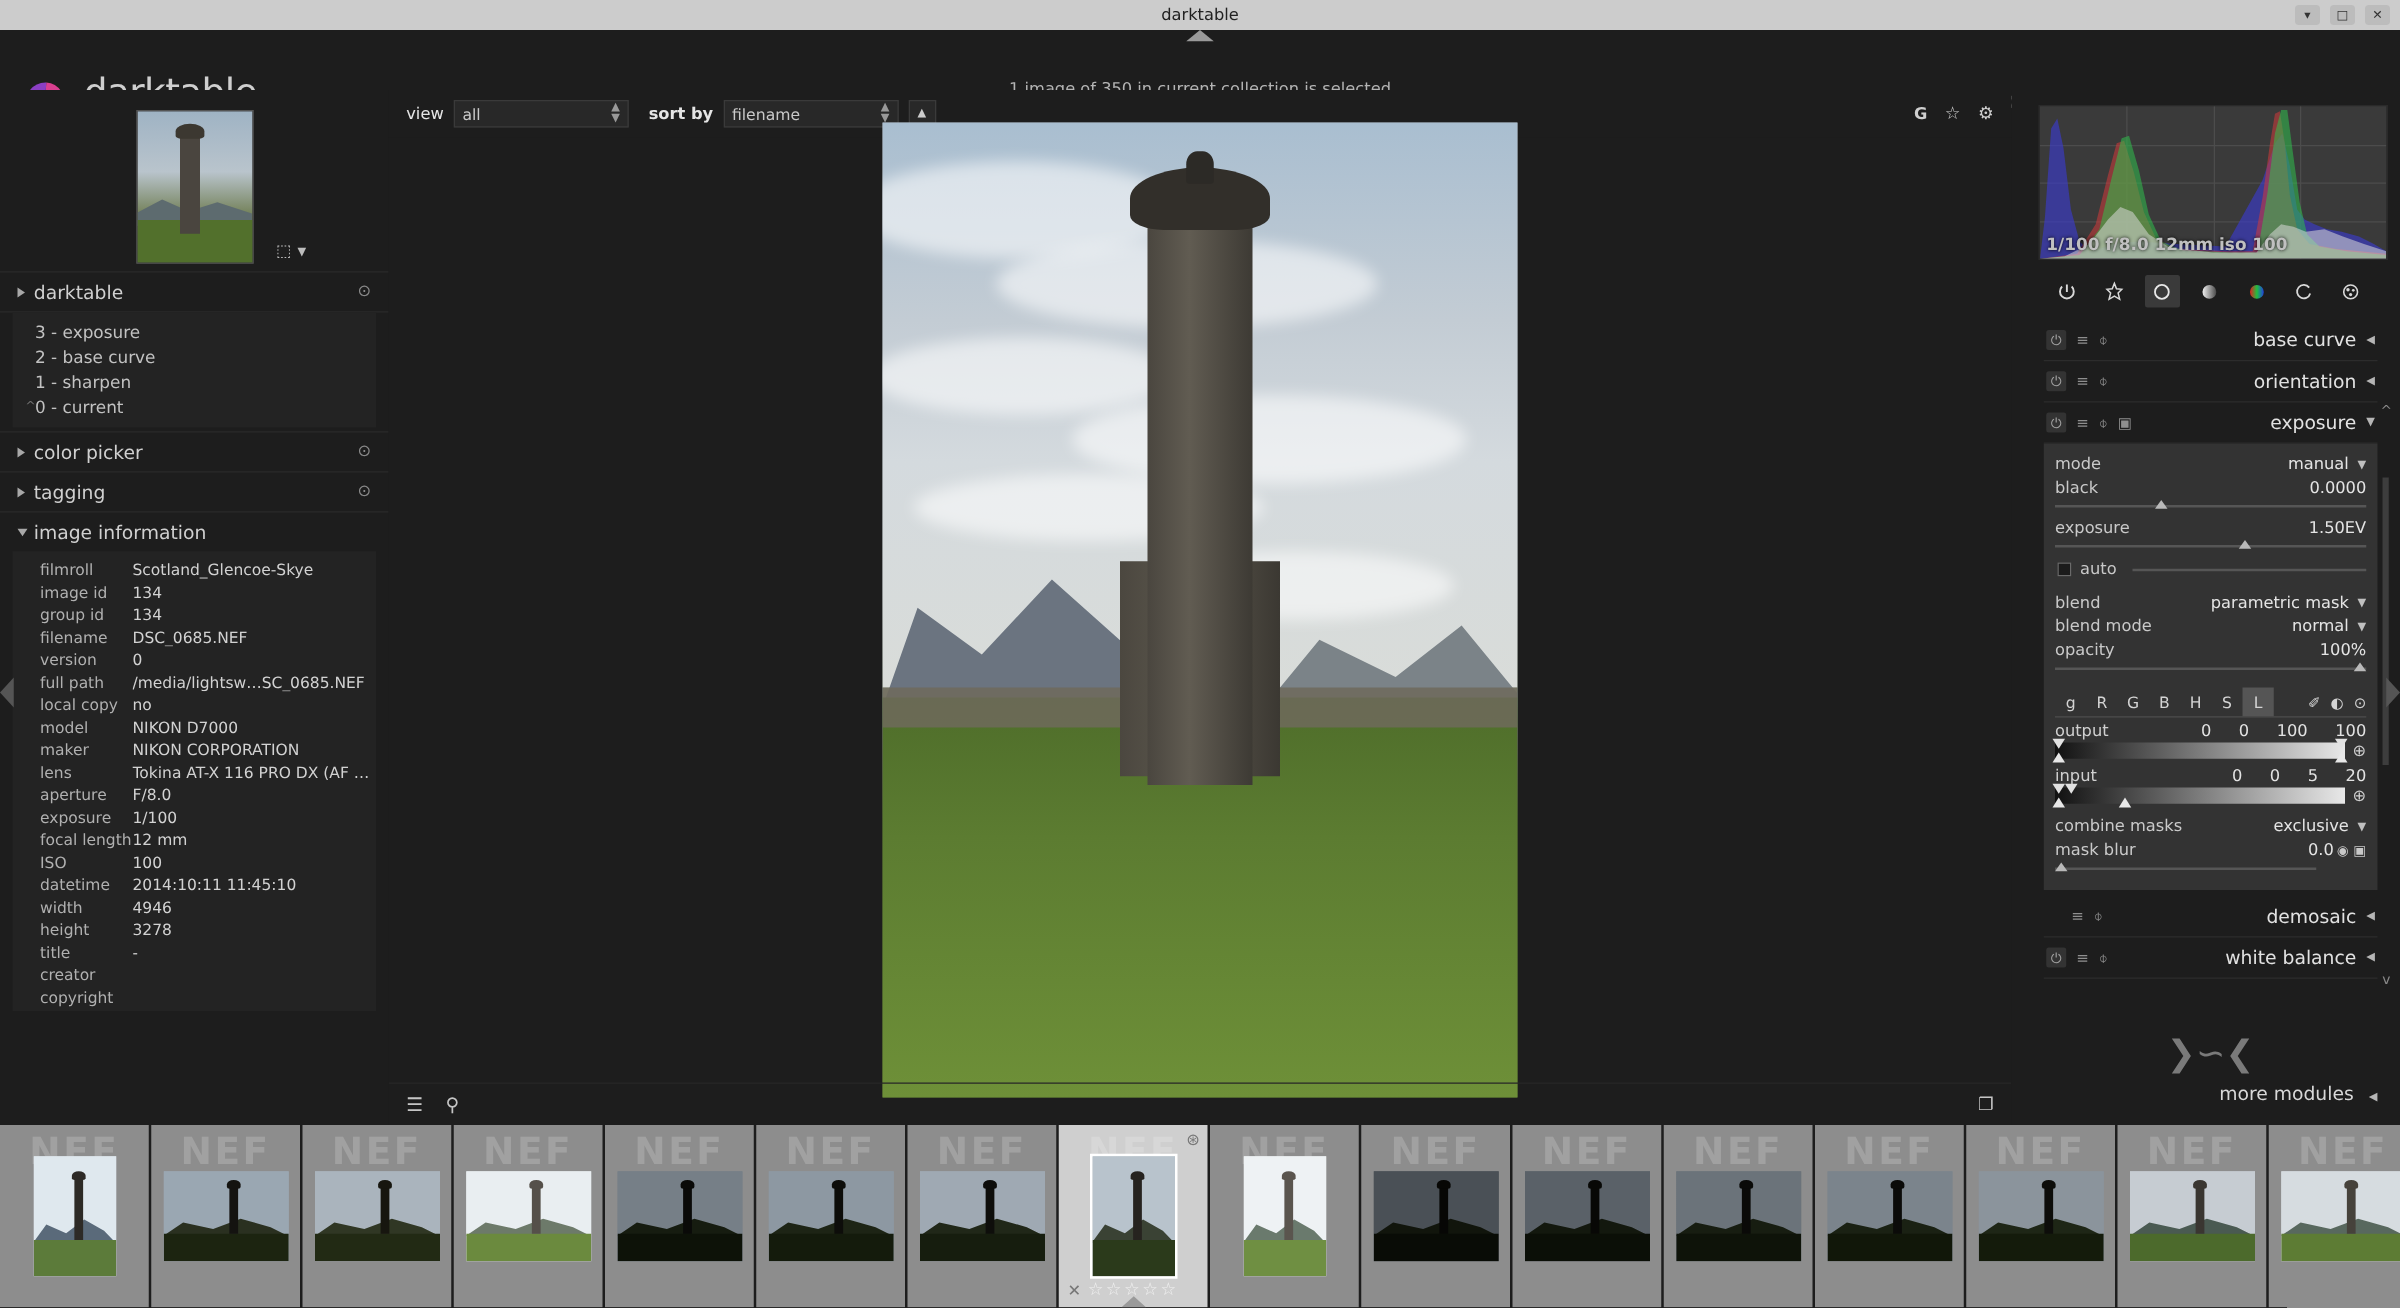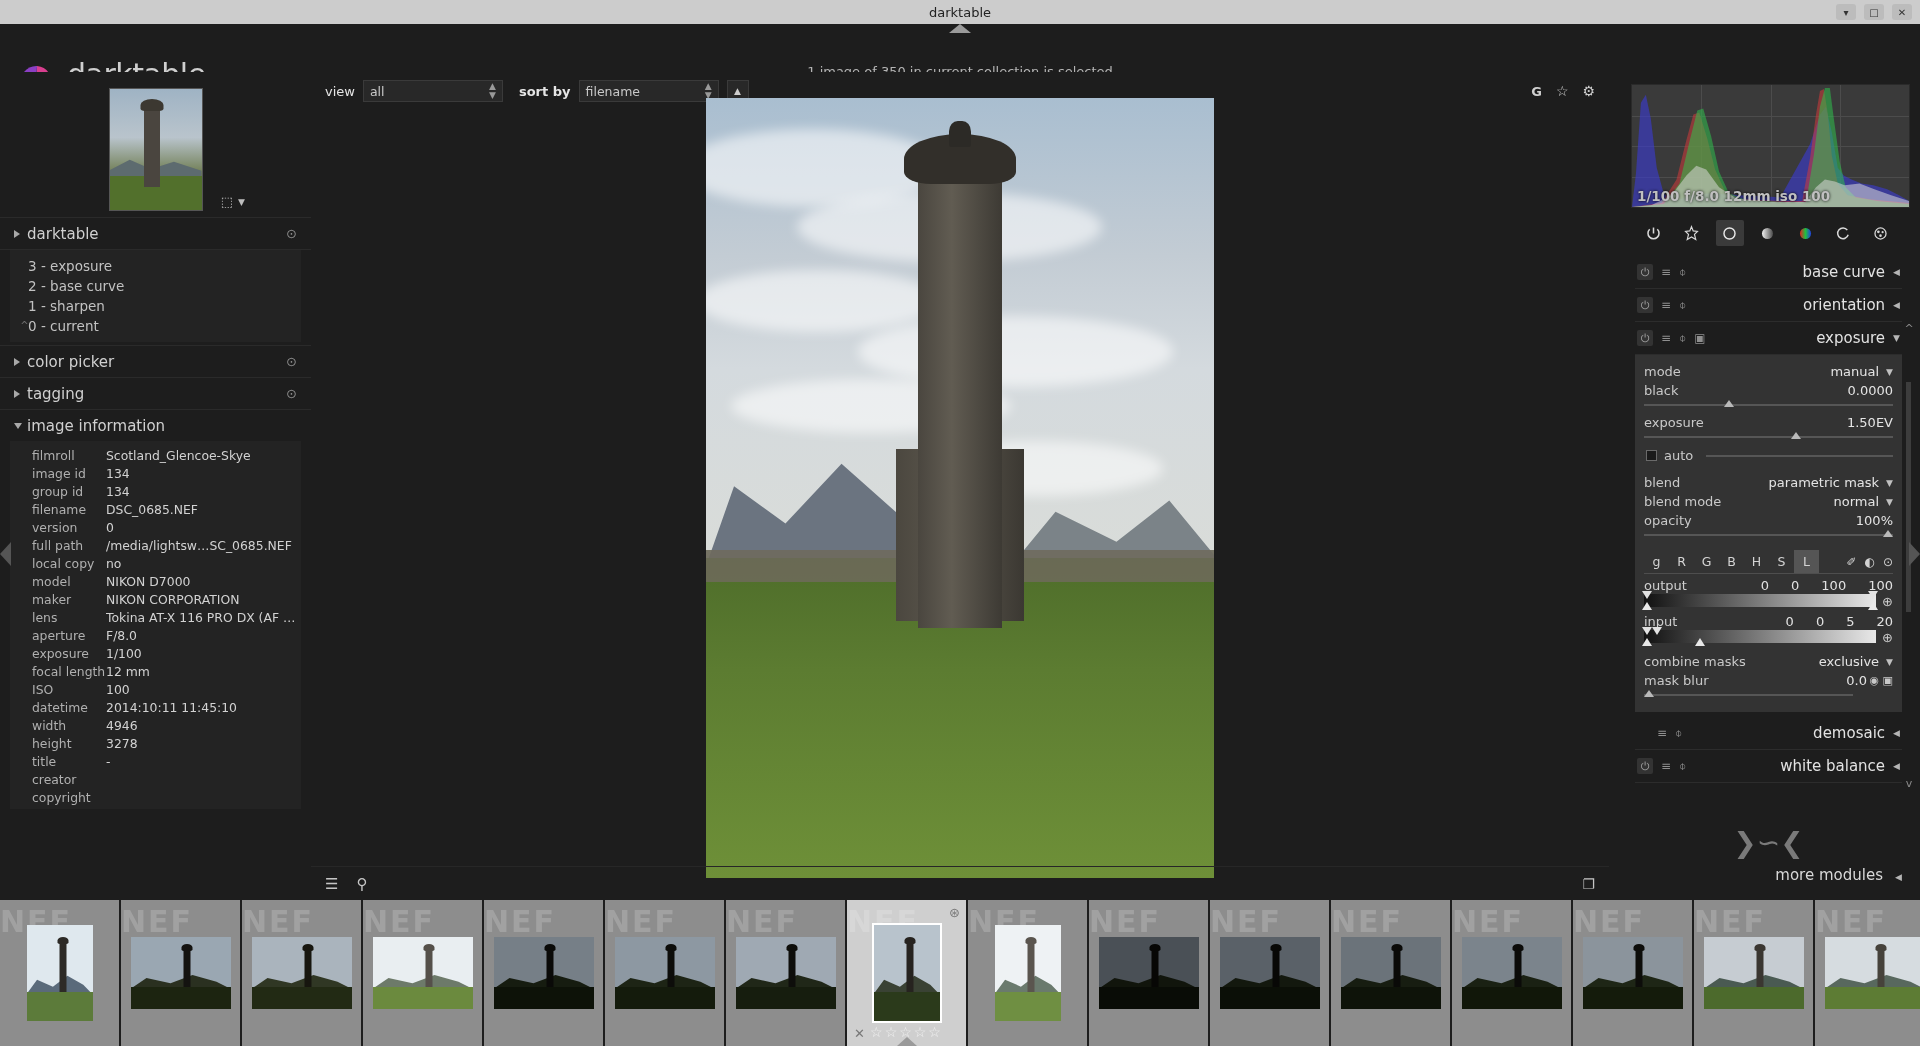--- a/index.html
+++ b/index.html
@@ -165,21 +165,21 @@
   .rscroll { position:absolute; right:6px; top:250px; width:10px; bottom:110px; }
   .rscroll .thumbbar { position:absolute; left:2px; top:60px; width:5px; height:230px; background:#3d3d3d;}
   .sidearrow { position:absolute; top:470px; width:0;height:0; }
   .sidearrow.l { left:0; border-top:12px solid transparent;border-bottom:12px solid transparent;border-right:11px solid #555;}
   .sidearrow.r { right:0; border-top:12px solid transparent;border-bottom:12px solid transparent;border-left:11px solid #555;}
   
   .filmstrip { position:absolute; bottom:0; left:0; right:0; height:146px; background:#1d1d1d;
       display:flex; align-items:stretch; overflow:hidden;}
   .fcell { width:119px; flex:none; background:#8d8d8d; margin-right:2px; position:relative;
       display:flex; align-items:center; justify-content:center;}
-  .fcell .wm { position:absolute; top:4px; left:0; right:0; font-size:30px;
+  .fcell .wm { position:absolute; top:4px; left:0; right:0; text-align:center; font-size:30px;
       color:rgba(255,255,255,.18); font-weight:bold; letter-spacing:2px;}
   .fthumb { position:relative; overflow:hidden; border:0; }
   .fcell.sel { background:#cfcfcf; }
   .fcell.sel .fthumb { outline:2px solid #fff; }
   .stars { position:absolute; bottom:6px; left:0; right:0; text-align:center; font-size:14px;
       color:#f0f0f0; letter-spacing:2px;}
   .rejectx { position:absolute; left:7px; bottom:5px; font-size:13px; color:#777; }
   .altered { position:absolute; right:6px; top:5px; font-size:13px; color:#777; }
   .fcaret { position:absolute; left:50%; transform:translateX(-50%); bottom:0;
       width:0;height:0;border-left:10px solid transparent;border-right:10px solid transparent;

